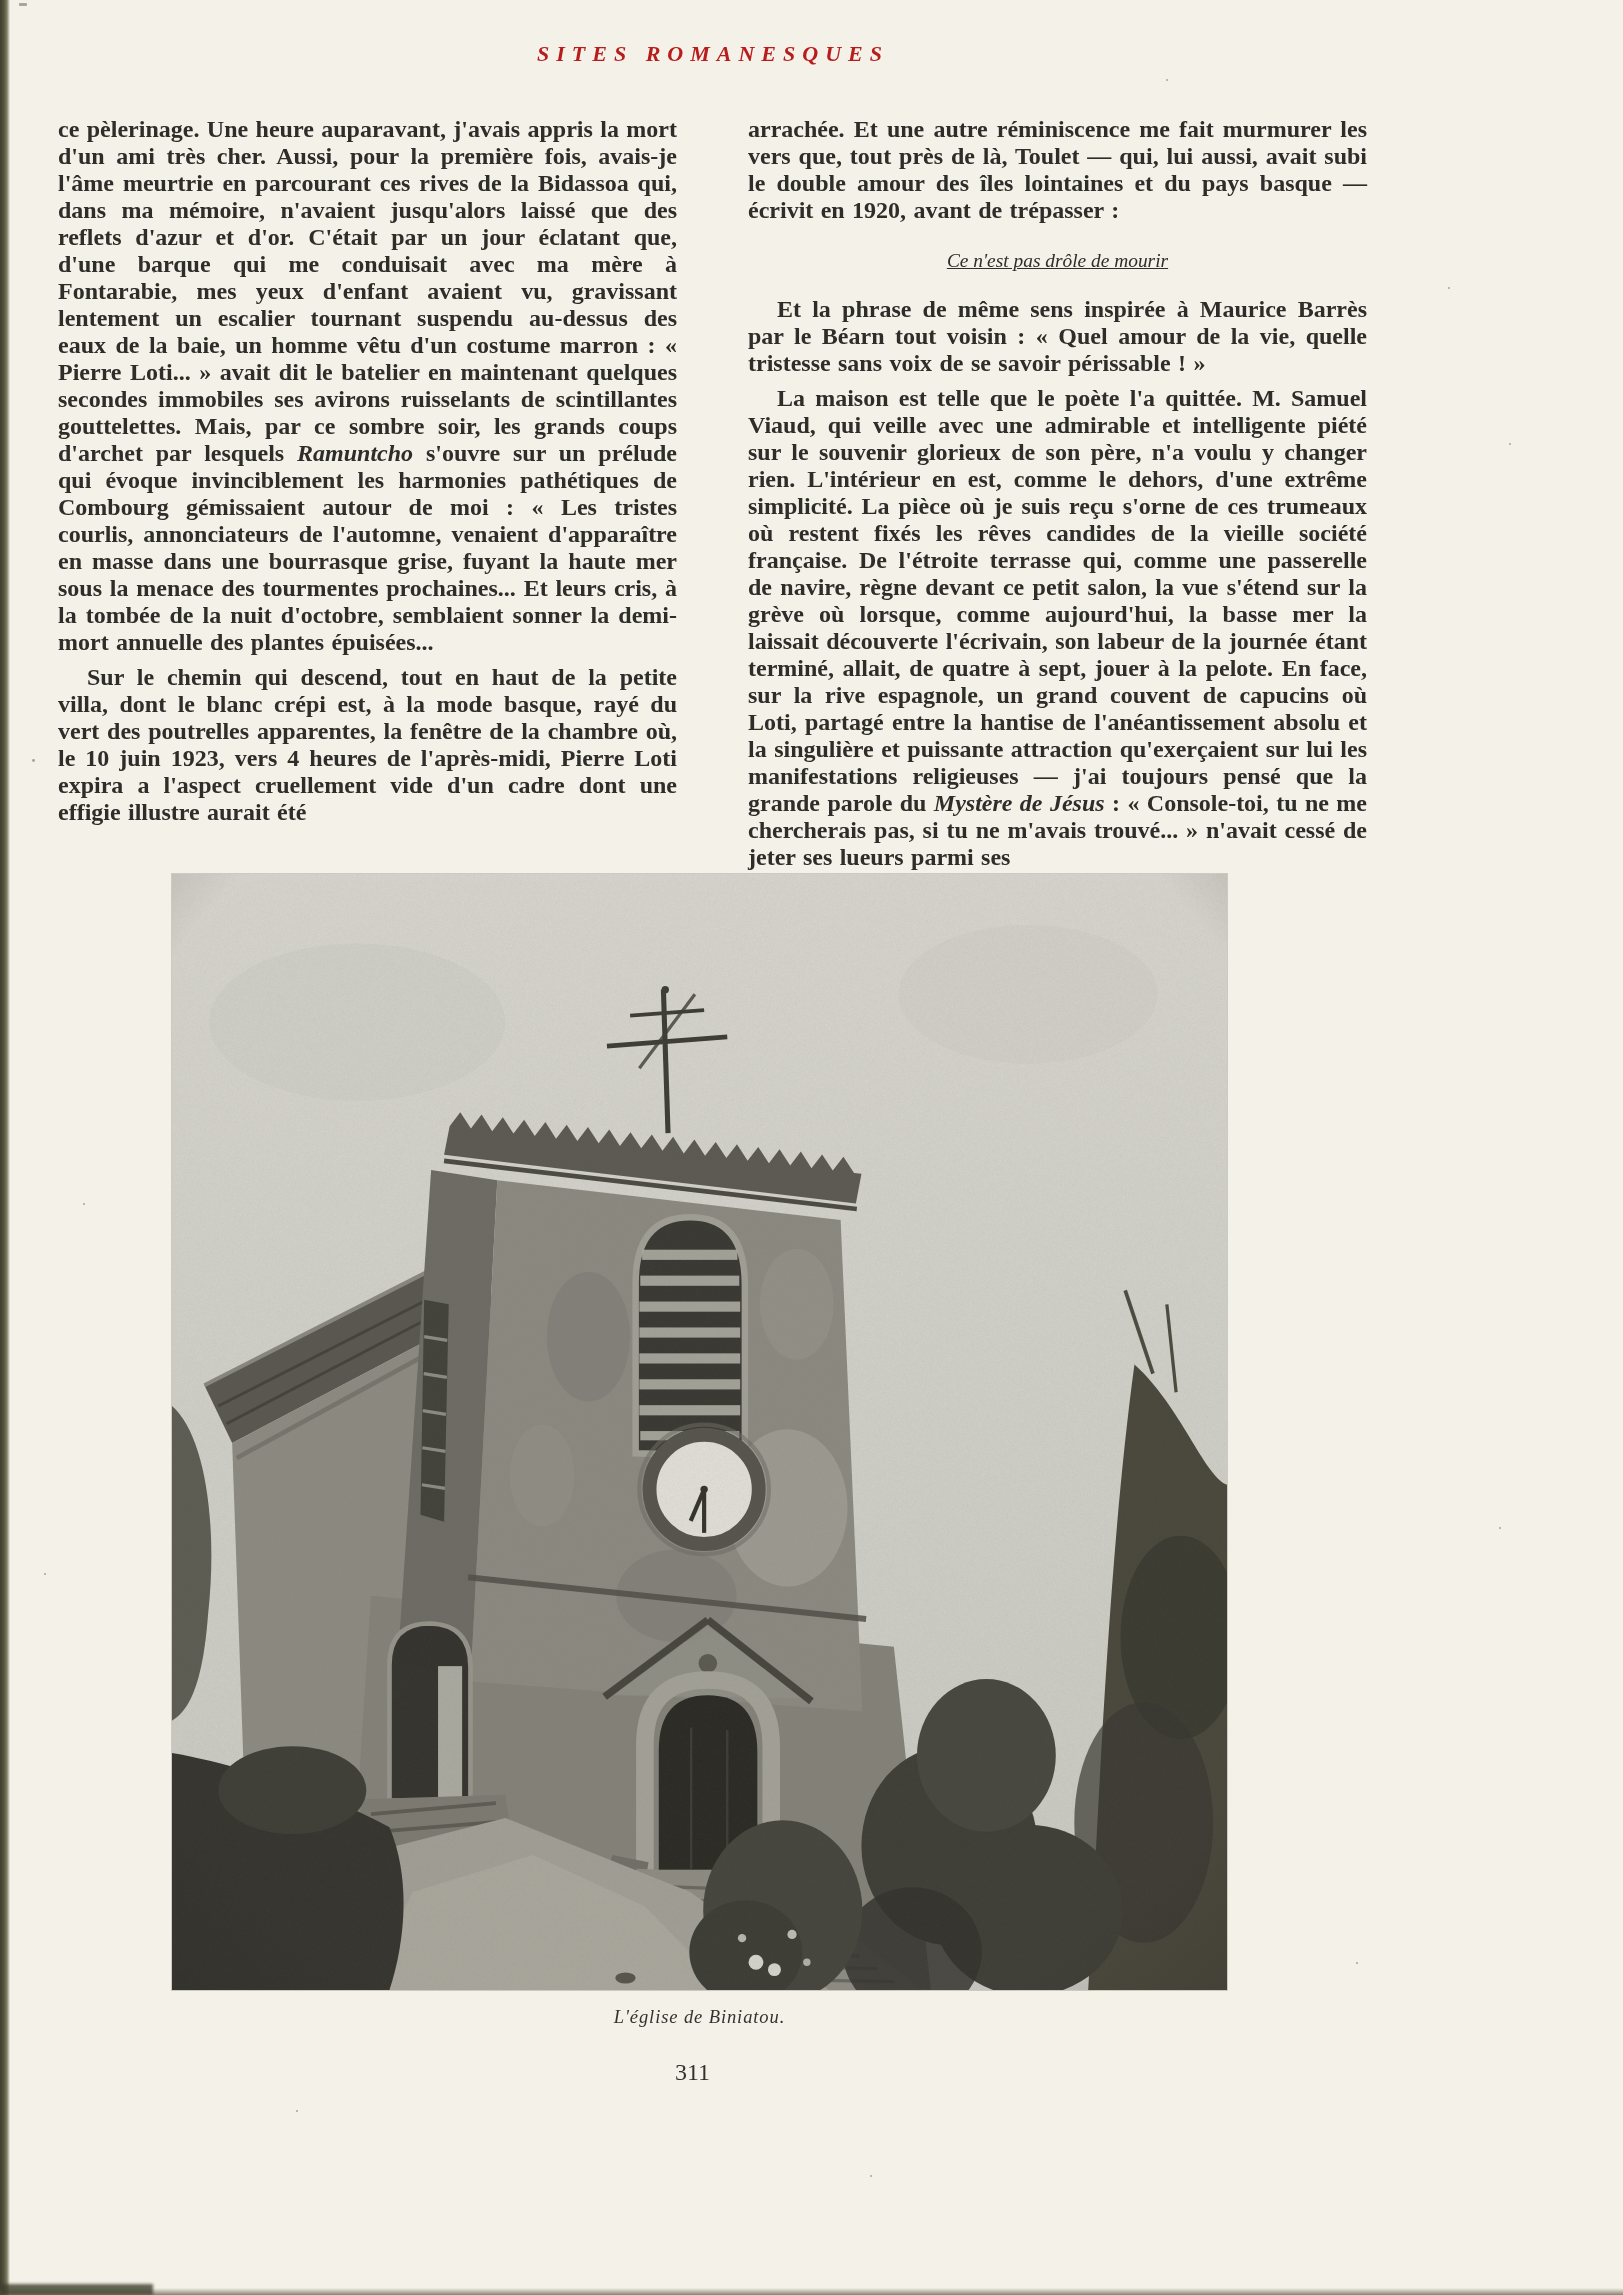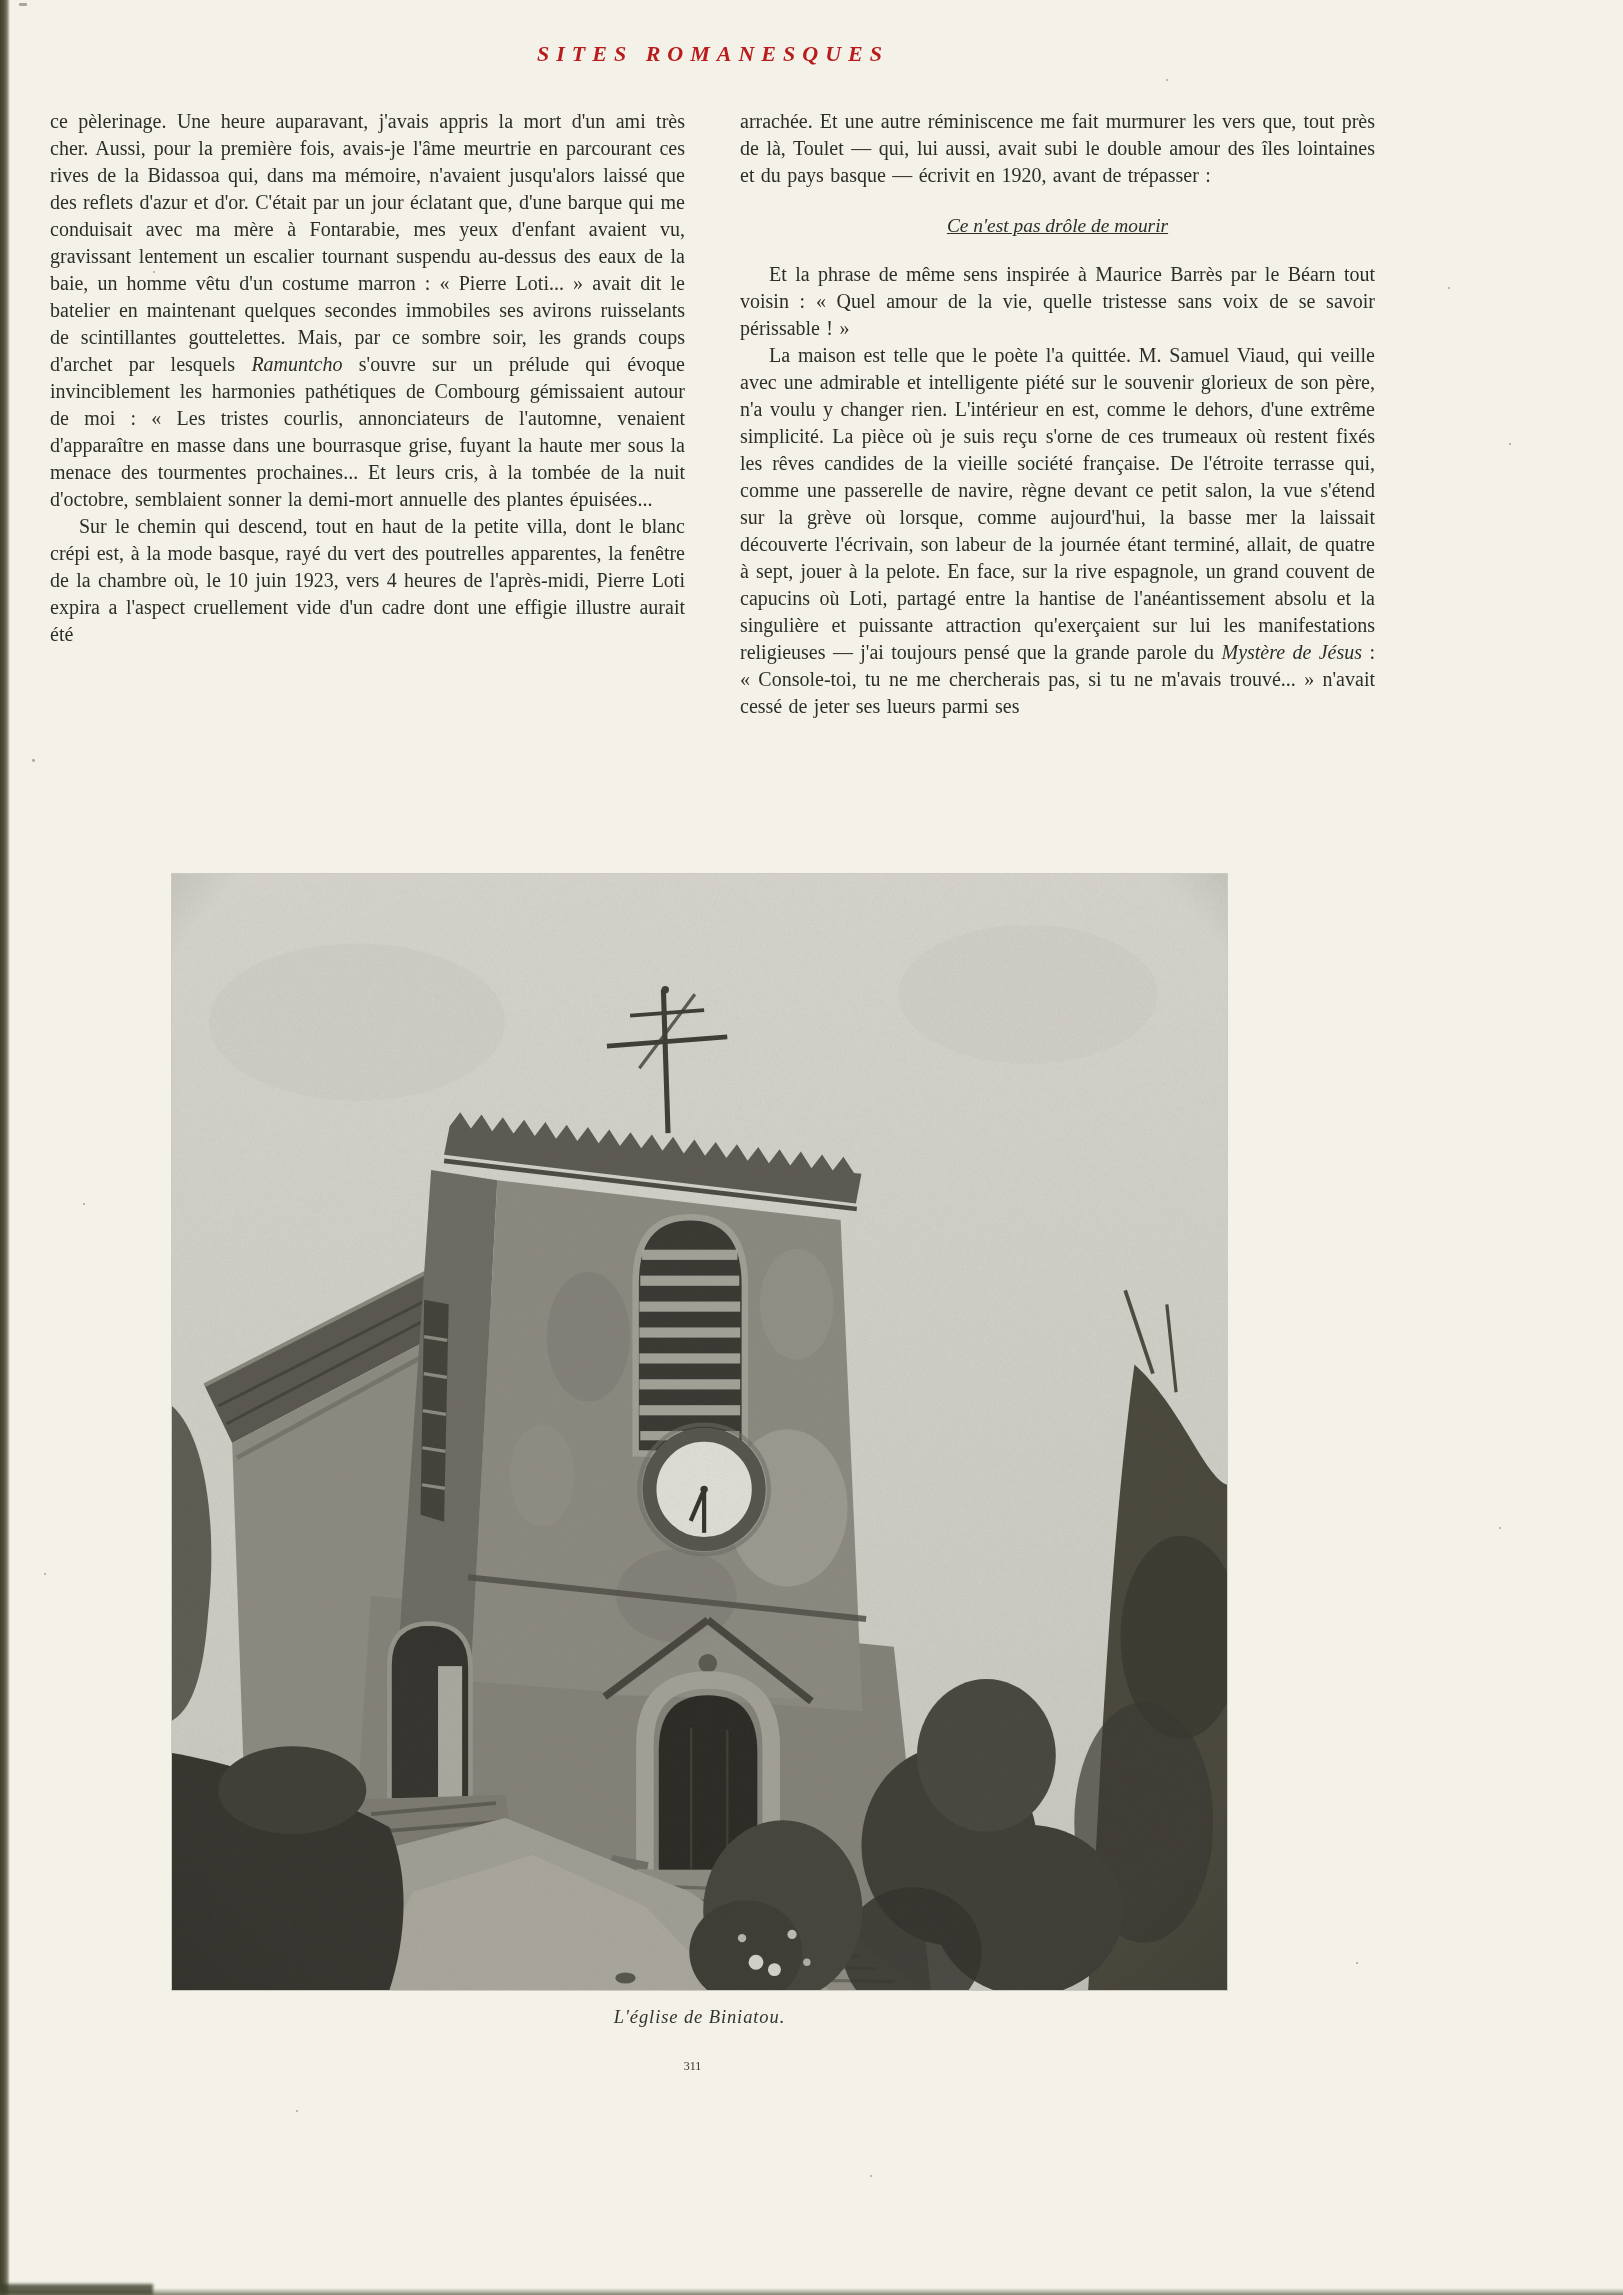--- a/index.html
+++ b/index.html
@@ -27,40 +27,40 @@
   .header{
     position:absolute;left:49px;top:41px;width:1328px;
     text-align:center;font-style:italic;font-weight:bold;
     font-size:22px;letter-spacing:7px;color:#b91c1c;
   }
   
   .col{position:absolute;top:108px;width:635px;color:#2f2d29;}
   .col-left{left:50px;}
   .col-right{left:740px;}
   .col p{
-    margin:0;font-size:20px;line-height:27px;
-    text-align:justify;hyphens:none;word-spacing:1.4px;
+    margin:8px;font-size:24px;line-height:27px;
+    text-align:justify;hyphens:none;word-spacing:1.4px;font-weight:bold;
   }
   .col p.indent{text-indent:29px;}
   .verse{margin:20.4px 0 18.5px 0;text-align:center;text-decoration:underline;}
   .verse div{font-style:italic;font-size:19.4px;line-height:33px;color:#2f2d29;}
   
   .photo{
     position:absolute;left:172px;top:874px;width:1055px;height:1116px;
     outline:0.9px solid rgba(90,88,74,0.25);
   }
   .photo svg{display:block;width:100%;height:100%;}
   
   .caption{
     position:absolute;left:172px;top:2007px;width:1055px;
     text-align:center;font-style:italic;font-size:18.5px;letter-spacing:0.9px;color:#34322e;
   }
   .folio{
     position:absolute;left:172px;top:2059px;width:1041px;
-    text-align:center;font-size:12px;color:#34322e;
+    text-align:center;font-size:24px;color:#34322e;
   }
 </style>
 </head>
 <body>
 
 <div id="page">
 
   <div class="edge-left"></div>
 
   <div class="header">SITES ROMANESQUES</div>

